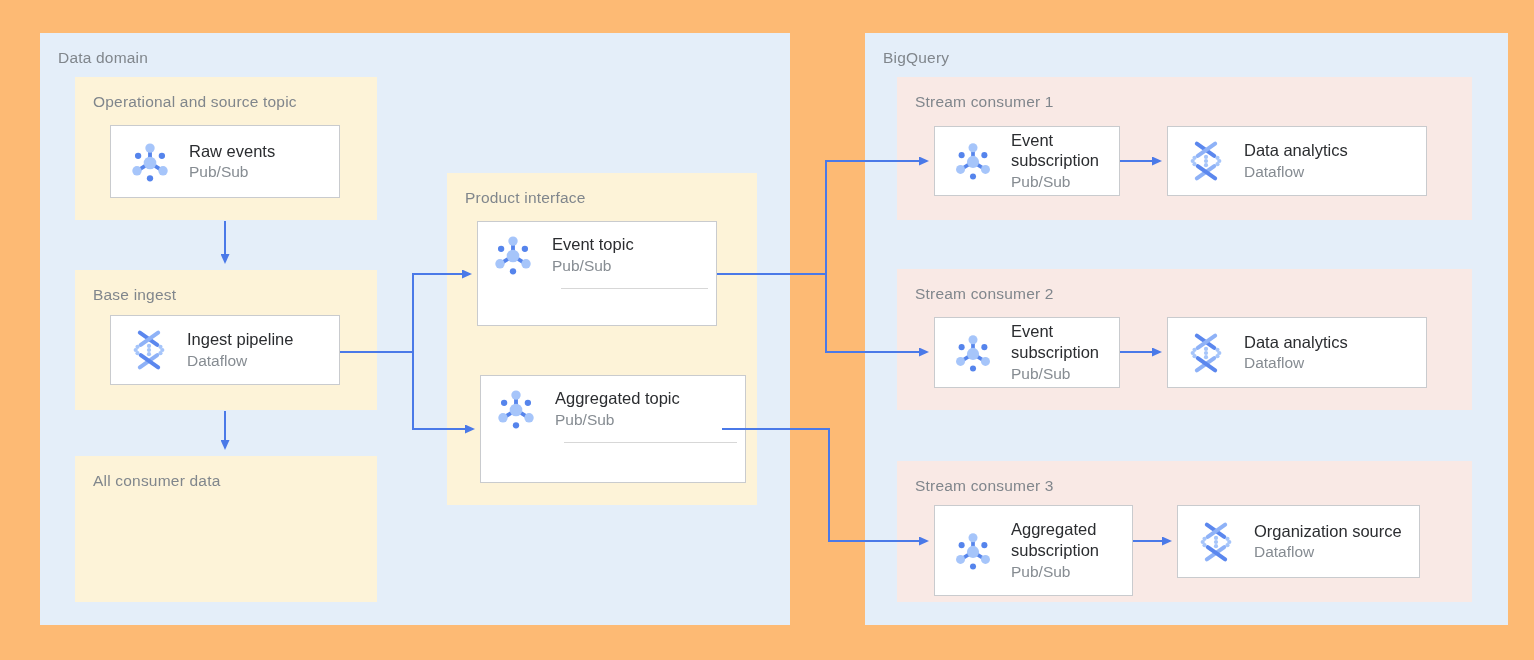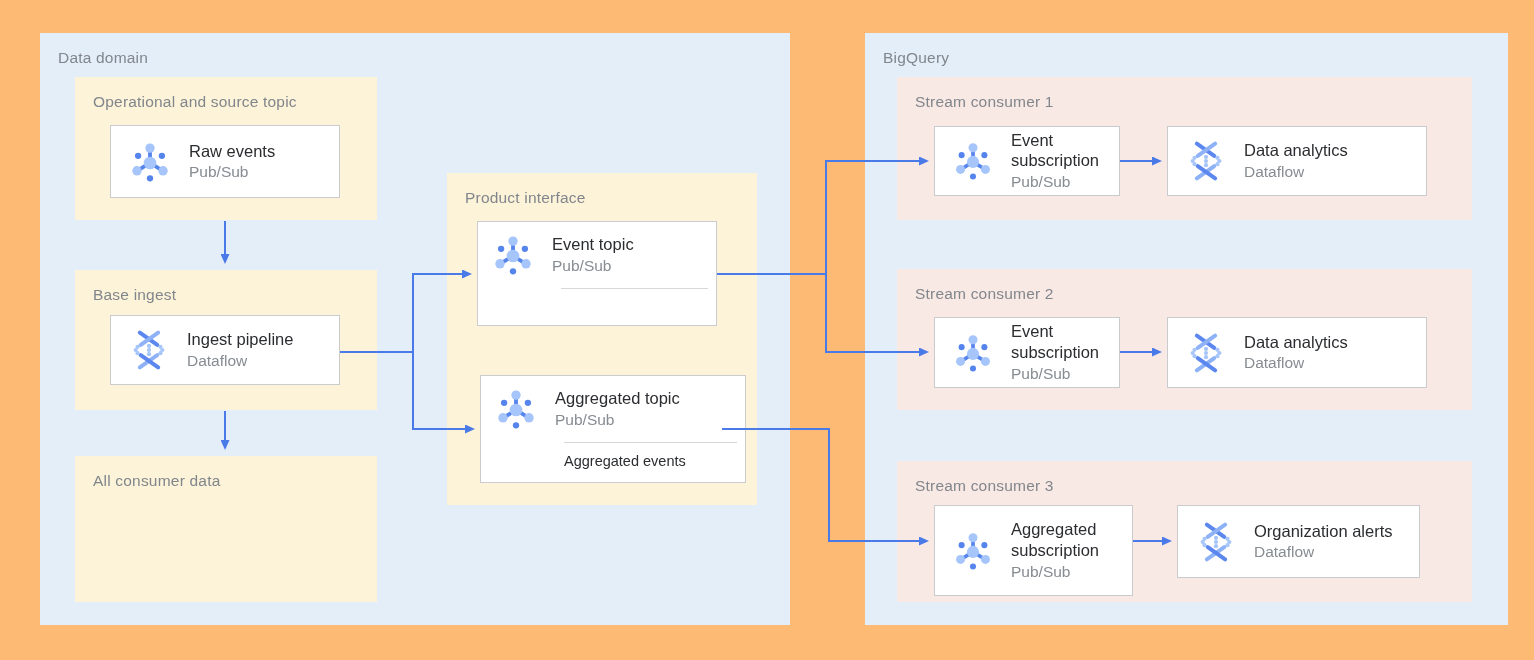--- a/index.html
+++ b/index.html
@@ -136,21 +136,20 @@
     <div class="card-top">
       <svg class="ic">
           <use href="#sym-pubsub"></use>
         </svg>
       <div class="ct">
         <div class="t">Aggregated topic</div>
         <div class="s">Pub/Sub</div>
       </div>
     </div>
     <div class="divider"></div>
-    <div class="tag">Aggregated events</div>
   </div>
 
   <div class="panel blue" style="left:865px; top:33px; width:643px; height:592px;">
     <div class="panel-label">BigQuery</div>
   </div>
 
   <div class="panel pink" style="left:897px; top:77px; width:575px; height:143px;">
     <div class="panel-label">Stream consumer 1</div>
   </div>
   <div class="card" style="left:934px; top:126px; width:186px; height:70px;">
@@ -204,21 +203,21 @@
     <div class="ct">
       <div class="t">Aggregated subscription</div>
       <div class="s">Pub/Sub</div>
     </div>
   </div>
   <div class="card" style="left:1177px; top:505px; width:243px; height:73px;">
     <svg class="ic small">
         <use href="#sym-dataflow"></use>
       </svg>
     <div class="ct">
-      <div class="t">Organization alerts</div>
+      <div class="t">Organization source</div>
       <div class="s">Dataflow</div>
     </div>
   </div>
 
   <svg class="arrows" width="1534" height="660" viewBox="0 0 1534 660">
     <defs>
       <marker id="ah" markerUnits="userSpaceOnUse" markerWidth="10" markerHeight="9" refX="8" refY="4.5" orient="auto">
         <path d="M0 0 L10 4.5 L0 9 Z" fill="#4a79e8"></path>
       </marker>
     </defs>

